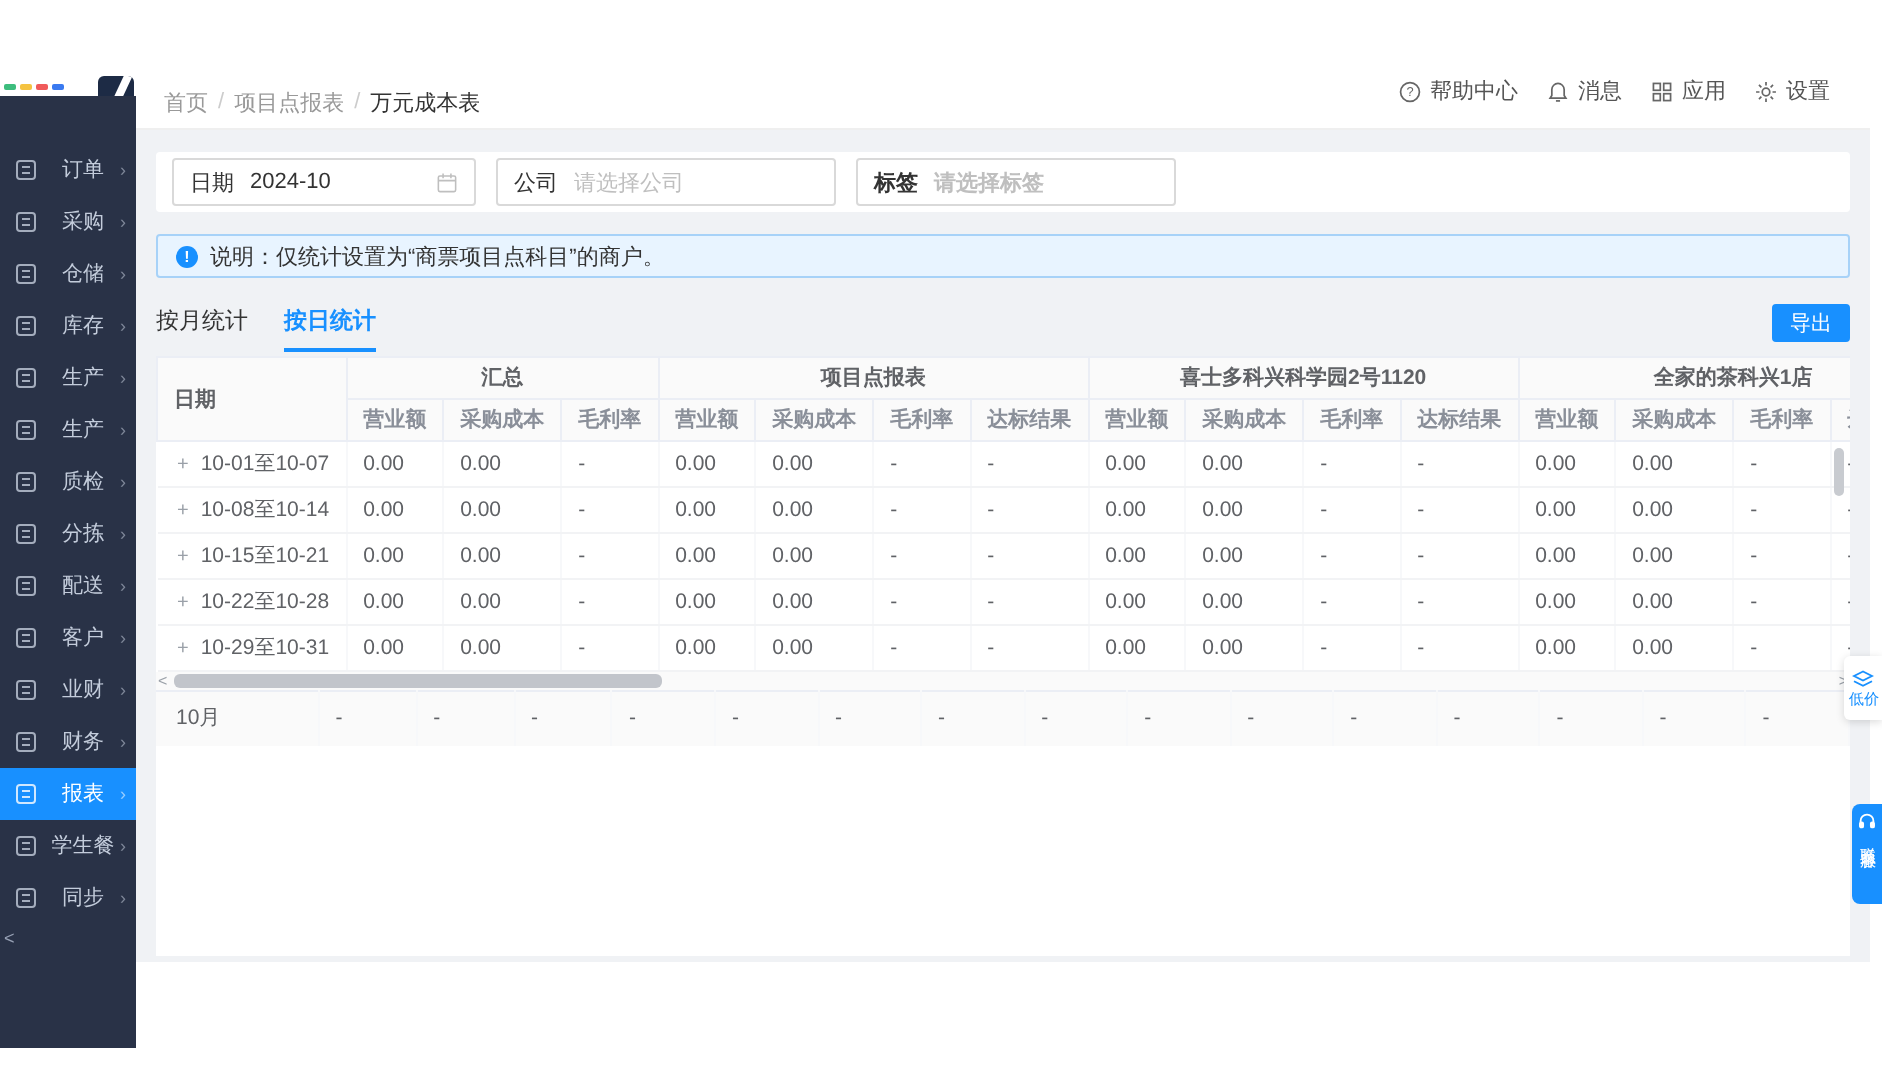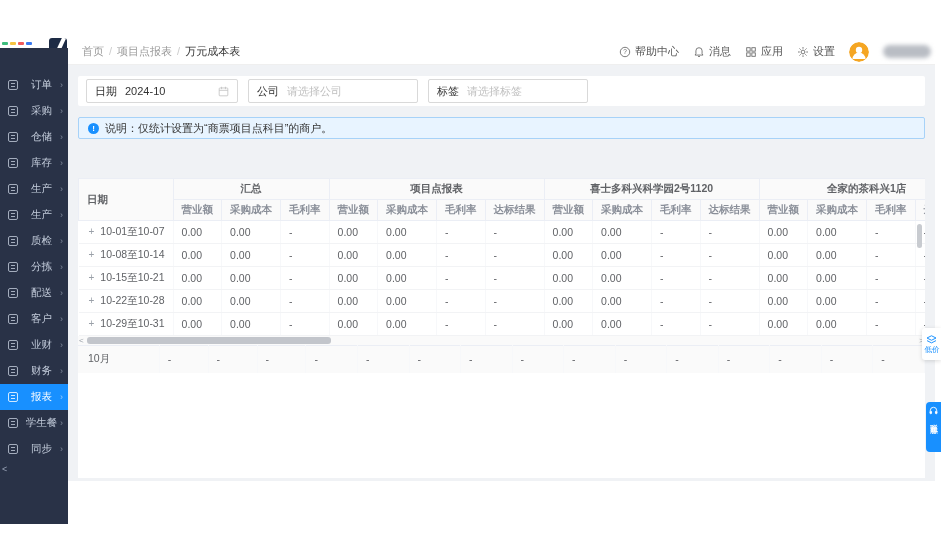--- a/index.html
+++ b/index.html
@@ -11,22 +11,22 @@
   .topbar { position:absolute; left:0; top:38px; width:935px; height:27px; background:#fff;
             border-bottom:1px solid #efefef; display:flex; align-items:center; z-index:1; }
   .logo-dashes { position:absolute; left:2px; top:4px; display:flex; gap:2px; }
   .logo-dashes span { width:6px; height:3px; border-radius:1px; display:block; }
   .logo-frag { position:absolute; left:49px; top:0; width:18px; height:24px; background:#1d2b45;
                border-radius:3px; overflow:hidden; z-index:4; }
   .logo-frag i { position:absolute; left:7px; top:-3px; width:4px; height:32px; background:#fff; transform:rotate(25deg); }
   .breadcrumb { margin-left:82px; font-size:11px; color:#999; display:flex; gap:5px; align-items:center; }
   .breadcrumb .crumb-last { color:#333; }
   .crumb-sep { color:#ccc; }
-  .topbar-right { position:absolute; right:4px; top:0; height:27px; display:flex; align-items:center; gap:14px;
-                  font-size:11px; color:#555; }
+  .topbar-right { position:absolute; right:20px; top:0; height:27px; display:flex; gap:14px;
+                  font-size:11px; color:#555;flex-direction:column; }
   .tb-action { display:flex; align-items:center; gap:4px; cursor:pointer; }
   .tb-ic { display:flex; align-items:center; }
   .avatar { width:20px; height:20px; border-radius:50%; overflow:hidden; }
   .blur-name { width:48px; height:13px; background:#b9bdc4; border-radius:7px; filter:blur(2px); }
 
   
   .sidebar { position:absolute; left:0; top:48px; width:68px; height:476px; background:#293247; z-index:2;text-align:center; }
   .menu { padding-top:24px; }
   .menu-item { height:26px; display:flex; align-items:center; padding:0 5px 0 8px; color:#c3ccdb;
                font-size:10.5px; cursor:pointer; }
@@ -48,21 +48,21 @@
   
   .content { position:absolute; left:68px; top:65px; width:867px; height:416px; background:#f0f2f5; z-index:0; }
 
   .filter-card { position:absolute; left:10px; top:11px; width:847px; height:30px; background:#fff;
                  border-radius:2px; display:flex; align-items:center; padding:0 8px; gap:10px; }
   .f-input { height:24px; border:1px solid #d9d9d9; border-radius:2px; background:#fff; display:flex;
              align-items:center; padding:0 8px; gap:8px; font-size:11px; color:#333; cursor:pointer; }
   .f-input .ph { color:#bfbfbf; }
   .f-date { width:152px; }
   .f-company { width:170px; }
-  .f-tag { width:160px; }
+  .f-tag { width:160px;font-weight:bold; }
   .cal-icon { margin-left:auto; display:flex; align-items:center; }
   .f-actions { margin-left:auto; display:flex; gap:8px; }
   .btn { height:24px; padding:0 10px; font-size:11px; border-radius:2px; display:inline-flex;
          align-items:center; justify-content:center; cursor:pointer; white-space:nowrap; }
   .btn-plain { border:1px solid #d9d9d9; background:#fff; color:#555; }
   .btn-primary { background:#1890ff; border:1px solid #1890ff; color:#fff; }
 
   .alert { position:absolute; left:10px; top:52px; width:847px; height:22px; background:#e8f4ff;
            border:1px solid #a7d2f8; border-radius:2px; display:flex; align-items:center; padding:0 9px;
            gap:6px; font-size:11px; color:#333; }
@@ -286,20 +286,27 @@
         <span>标签</span>
         <span class="ph">请选择标签</span>
       </div>
     </div>
 
     <div class="alert">
       <span class="info-dot">!</span>
       <span>说明：仅统计设置为“商票项目点科目”的商户。</span>
     </div>
 
+    <div class="tabs-row">
+      <div style="display:flex;gap:18px;align-items:flex-end;">
+          <div class="tab">按月统计</div>
+          <div class="tab active">按日统计</div>
+        </div>
+      <button class="btn btn-primary export-btn">导出</button>
+    </div>
 
     <div class="table-card">
       <div class="tbl-wrap">
         <table>
             <colgroup>
               <col style="width:87px">
               <col style="width:53px">
               <col style="width:53px">
               <col style="width:53px">
               <col style="width:56px">

